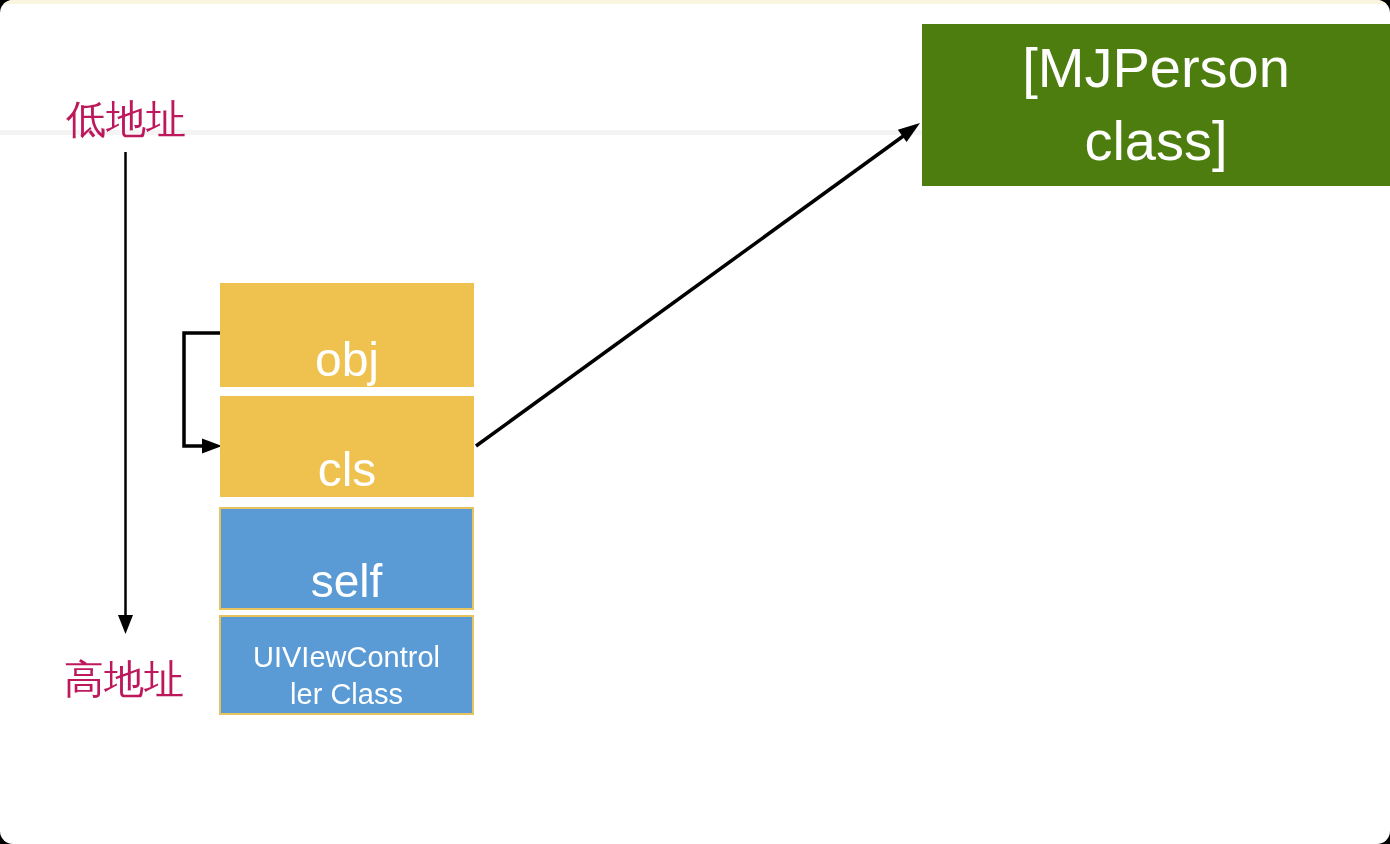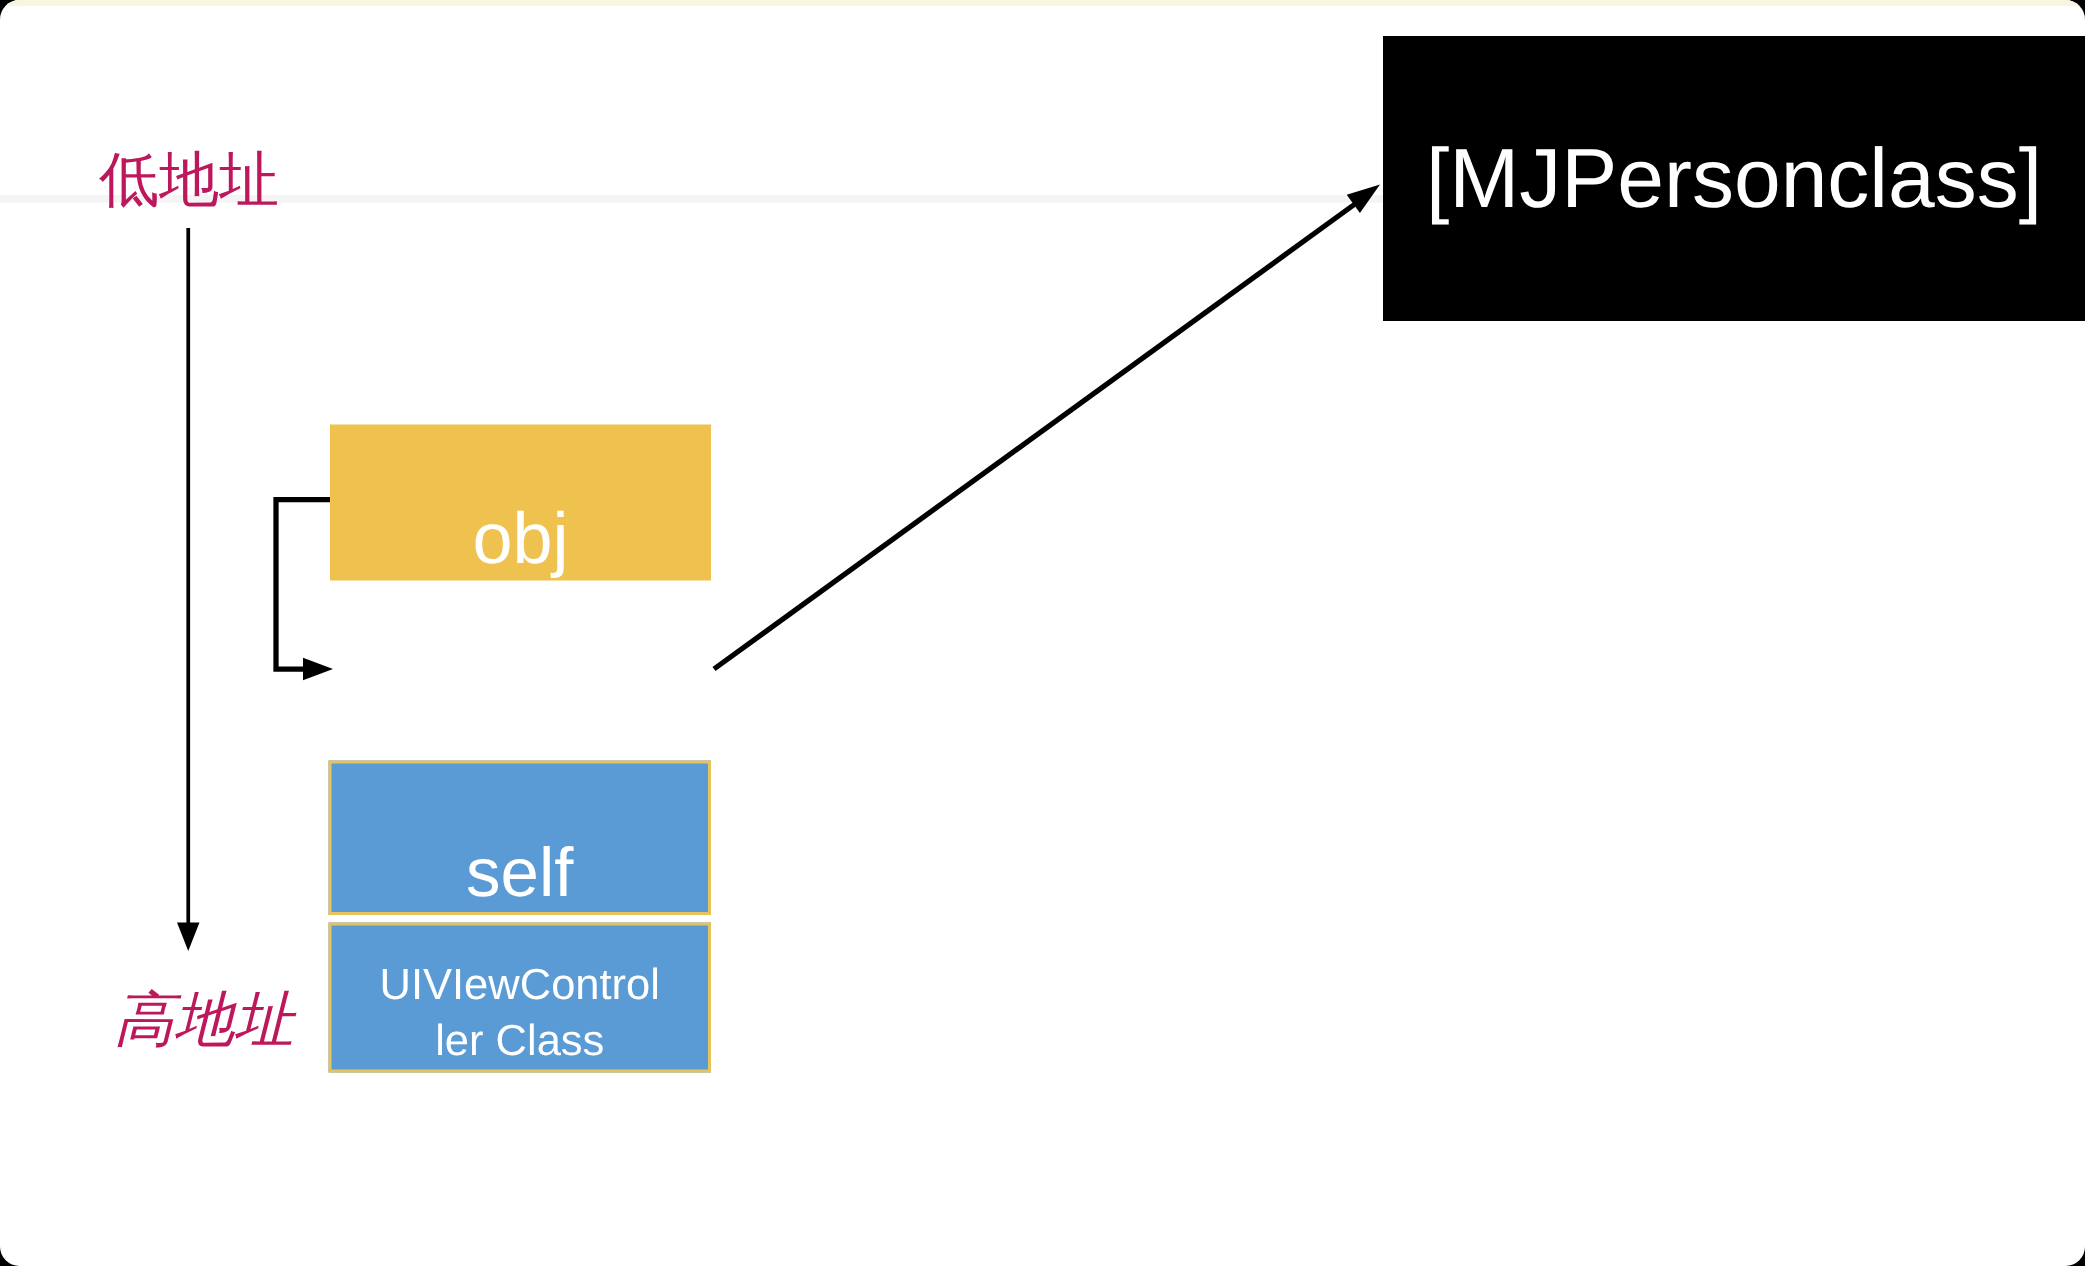--- a/index.html
+++ b/index.html
@@ -32,46 +32,46 @@
   }
   .addr-label {
     position: absolute;
     z-index: 3;
     font-family: "DejaVu Serif", serif;
     font-size: 40px;
     color: #be185d;
     white-space: nowrap;
   }
   .addr-label.low  { left: 66px; top: 92px; }
-  .addr-label.high { left: 76px; top: 652px; font-style: italic; }
+  .addr-label.high { left: 64px; top: 652px; }
   .mem-box {
     position: absolute;
     z-index: 3;
     display: flex;
     flex-direction: column;
     align-items: center;
     justify-content: flex-end;
     color: #ffffff;
     text-align: center;
     box-sizing: border-box;
   }
   .mem-box.yellow { background: #efc24f; }
   .mem-box.blue   { background: #5b9bd5; border: 2.5px solid #e6c35e; }
   .box-obj  { left: 220px; top: 283px; width: 254px; height: 104px; font-size: 48px; }
   .box-cls  { left: 220px; top: 396px; width: 254px; height: 101px; font-size: 48px; }
   .box-self { left: 219px; top: 507px; width: 255px; height: 103px; font-size: 46px; }
   .box-uivc { left: 219px; top: 615px; width: 255px; height: 100px; font-size: 29px; line-height: 1.28; }
   .class-box {
     position: absolute;
     left: 922px; top: 24px;
-    width: 468px; height: 190px;
-    background: #000000;
+    width: 468px; height: 162px;
+    background: #4d7c0f;
     z-index: 3;
     display: flex;
-    flex-direction: row;
+    flex-direction: column;
     align-items: center;
     justify-content: center;
     color: #ffffff;
     font-size: 56px;
     line-height: 1.3;
     text-align: center;
   }
 </style>
 </head>
 <body>
@@ -99,20 +99,23 @@
     </g>
   </svg>
 
   <div class="addr-label low">低地址</div>
   <div class="addr-label high">高地址</div>
 
   <div class="mem-box yellow box-obj">
     <span>obj</span>
   </div>
 
+  <div class="mem-box yellow box-cls">
+    <span>cls</span>
+  </div>
 
   <div class="mem-box blue box-uivc">
     <span>UIVIewControl</span>
     <span>ler Class</span>
   </div>
 
   <div class="mem-box blue box-self">
     <span>self</span>
   </div>
 

